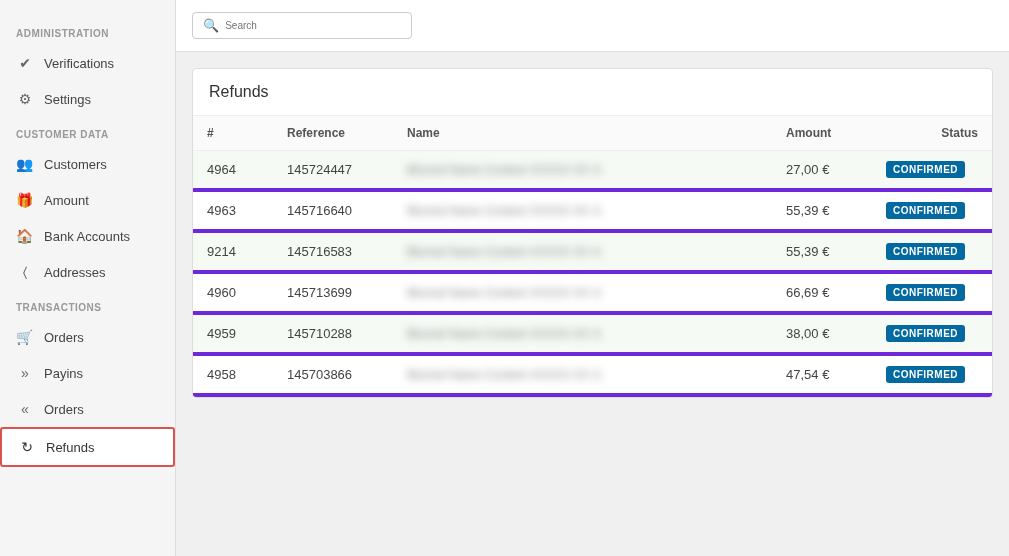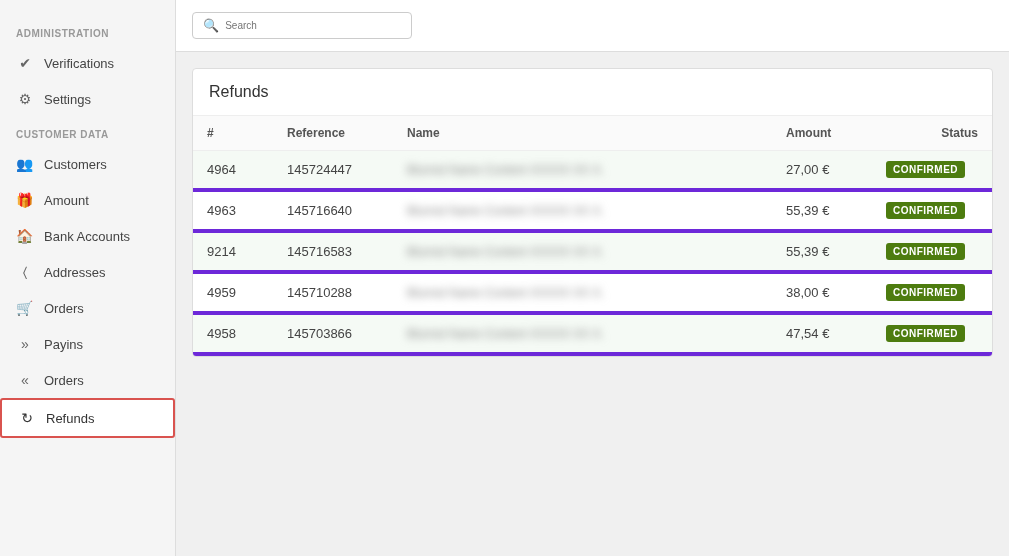--- a/index.html
+++ b/index.html
@@ -140,21 +140,21 @@
     }
     .blurred-text {
       display: inline-block;
       filter: blur(4px);
       color: #888;
       font-size: 12px;
       white-space: nowrap;
     }
     .status-badge {
       display: inline-block;
-      background: #4d7c0f;
+      background: #0369a1;
       color: #fff;
       font-size: 10px;
       font-weight: bold;
       padding: 3px 7px;
       border-radius: 3px;
       letter-spacing: 0.5px;
     }
     .col-hash { width: 80px; }
     .col-ref { width: 120px; }
     .col-amount { width: 100px; }
@@ -189,20 +189,21 @@
         <div class="sidebar-item">
           <span class="sidebar-icon">🏠</span>
           <span>Bank Accounts</span>
         </div>
         <div class="sidebar-item">
           <span class="sidebar-icon">〈</span>
           <span>Addresses</span>
         </div>
       </div>
       <div class="sidebar-section">
+        <div class="sidebar-section-label">TRANSACTIONS</div>
         <div class="sidebar-item">
           <span class="sidebar-icon">🛒</span>
           <span>Orders</span>
         </div>
         <div class="sidebar-item">
           <span class="sidebar-icon">»</span>
           <span>Payins</span>
         </div>
         <div class="sidebar-item">
           <span class="sidebar-icon">«</span>
@@ -254,20 +255,27 @@
               <td><span class="status-badge">CONFIRMED</span></td>
             </tr>
             <tr>
               <td>9214</td>
               <td>145716583</td>
               <td class="td-name"><span class="blurred-text">Blurred Name Content XXXXX XX X.</span></td>
               <td>55,39 €</td>
               <td><span class="status-badge">CONFIRMED</span></td>
             </tr>
             <tr>
+              <td>4960</td>
+              <td>145713699</td>
+              <td class="td-name"><span class="blurred-text">Blurred Name Content XXXXX XX X.</span></td>
+              <td>66,69 €</td>
+              <td><span class="status-badge">CONFIRMED</span></td>
+            </tr>
+            <tr>
               <td>4959</td>
               <td>145710288</td>
               <td class="td-name"><span class="blurred-text">Blurred Name Content XXXXX XX X.</span></td>
               <td>38,00 €</td>
               <td><span class="status-badge">CONFIRMED</span></td>
             </tr>
             <tr>
               <td>4958</td>
               <td>145703866</td>
               <td class="td-name"><span class="blurred-text">Blurred Name Content XXXXX XX X.</span></td>

